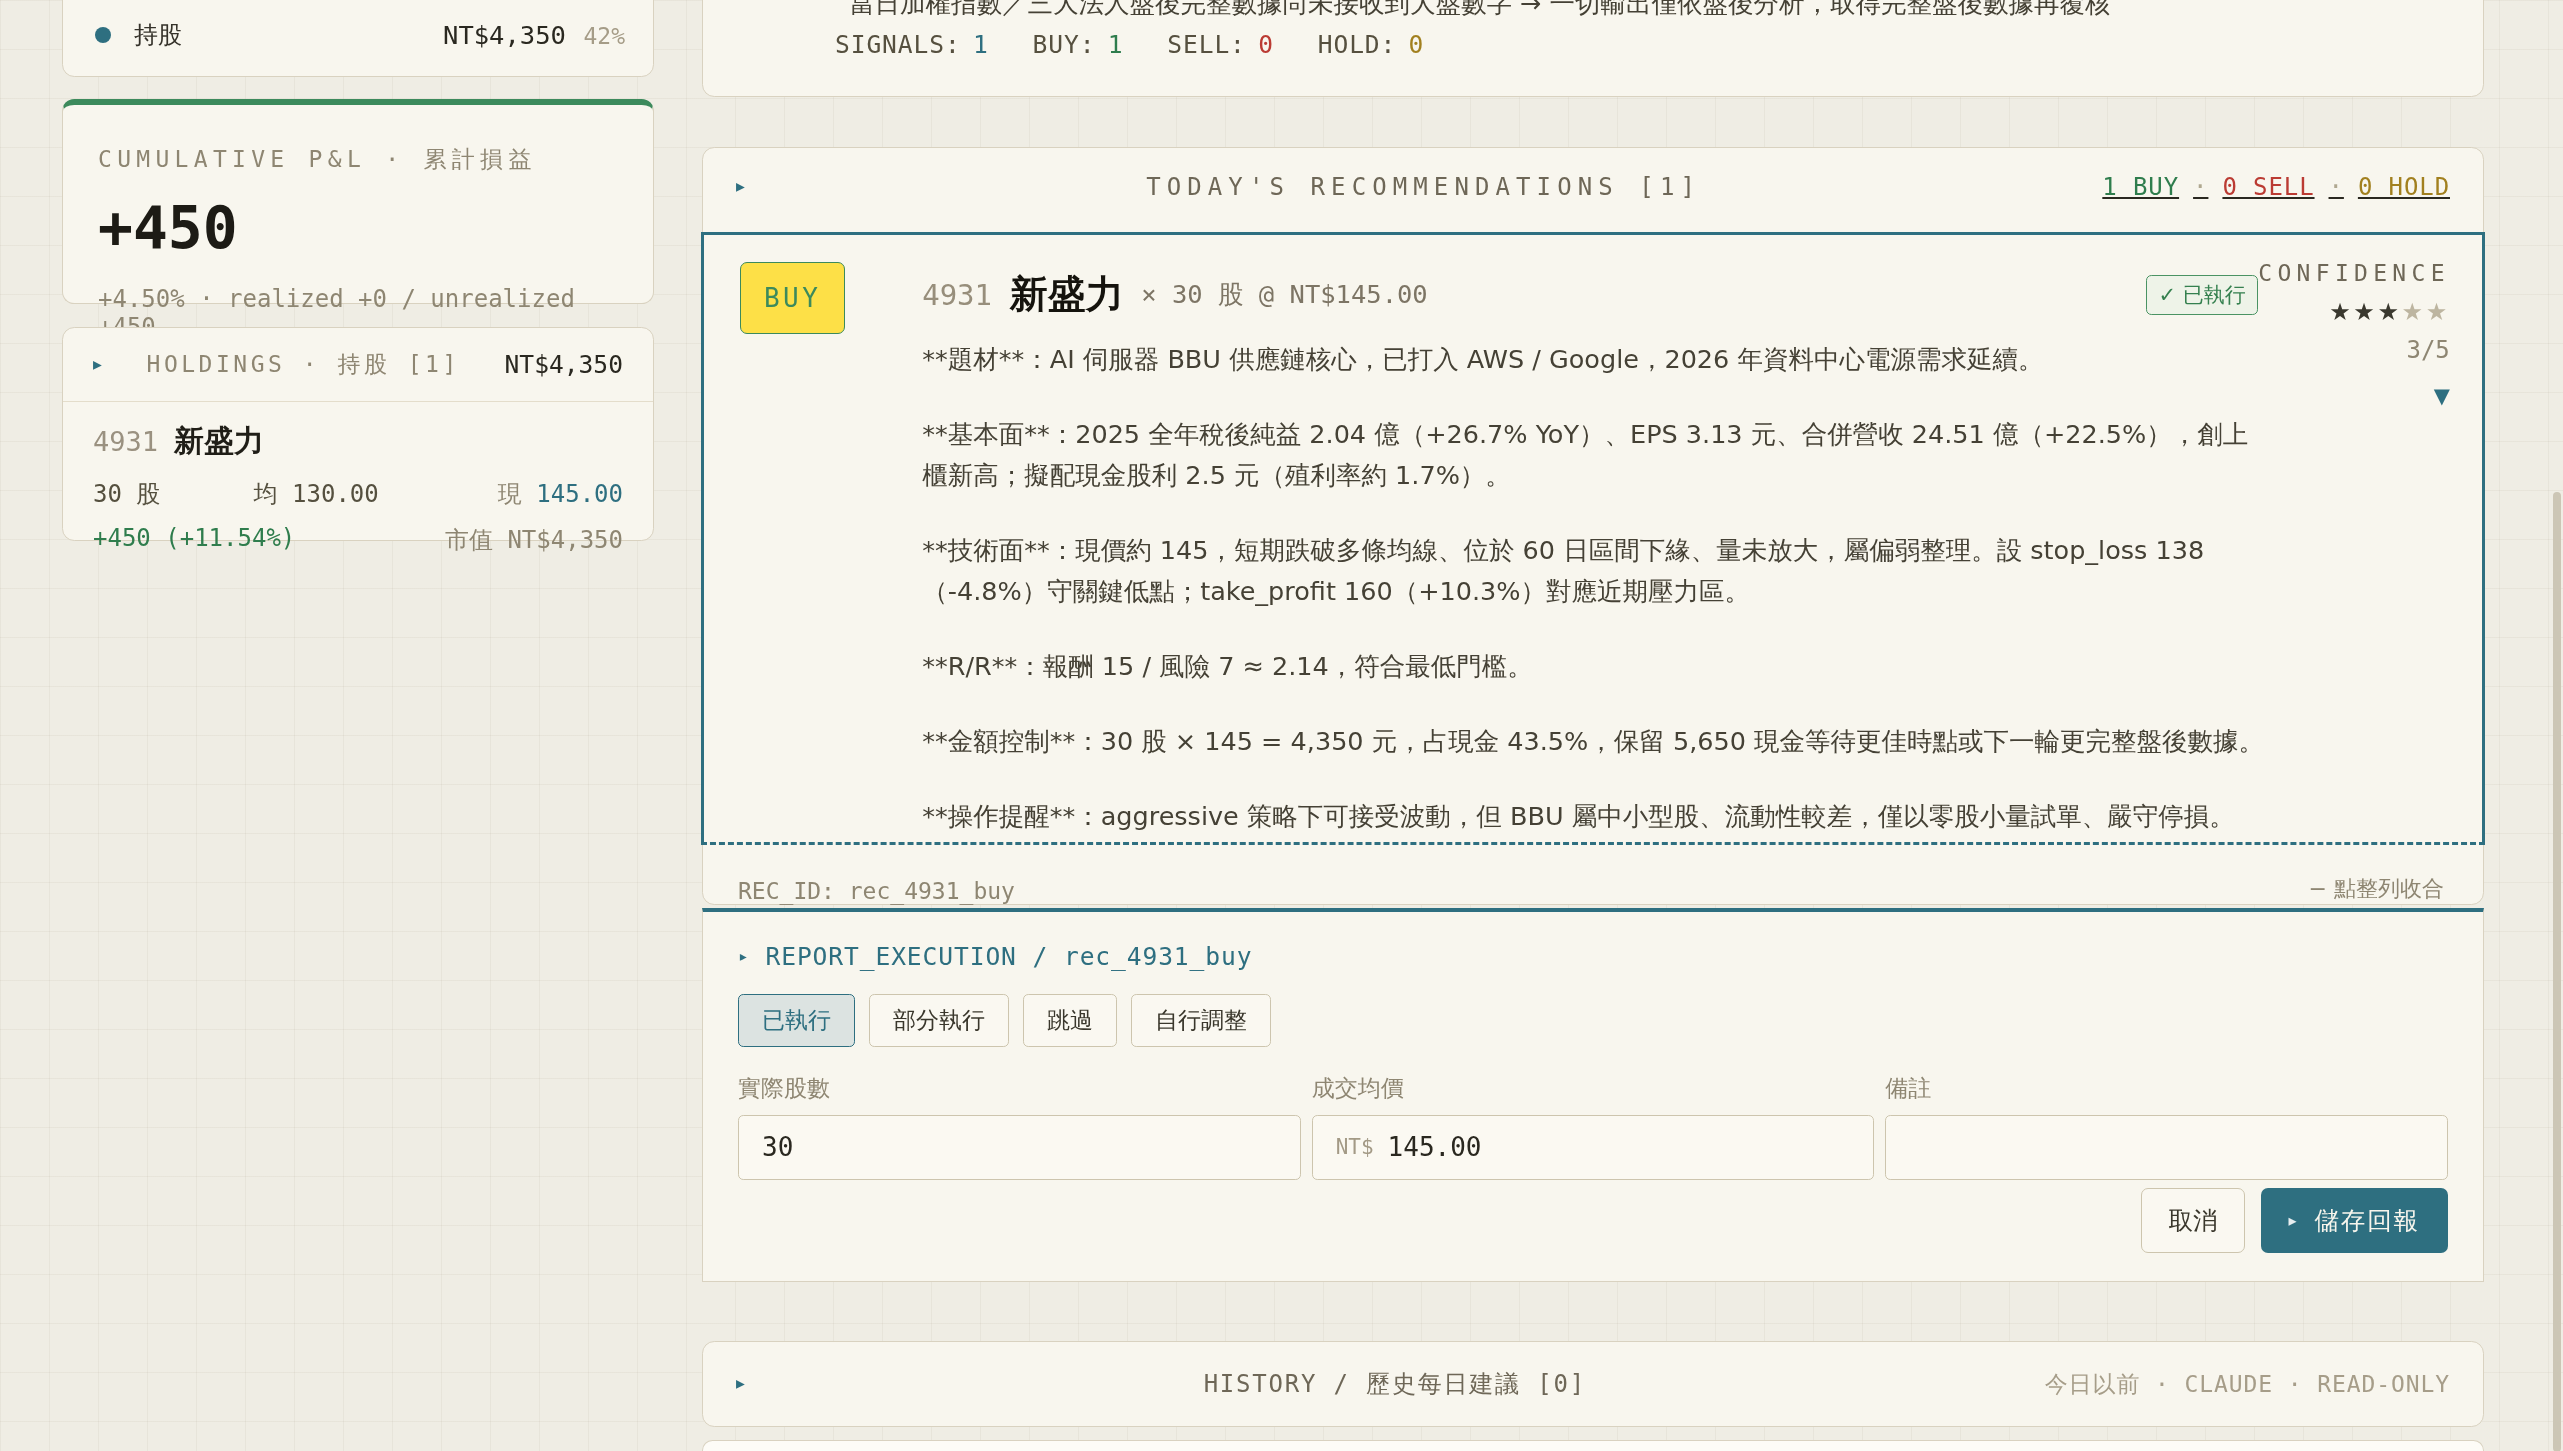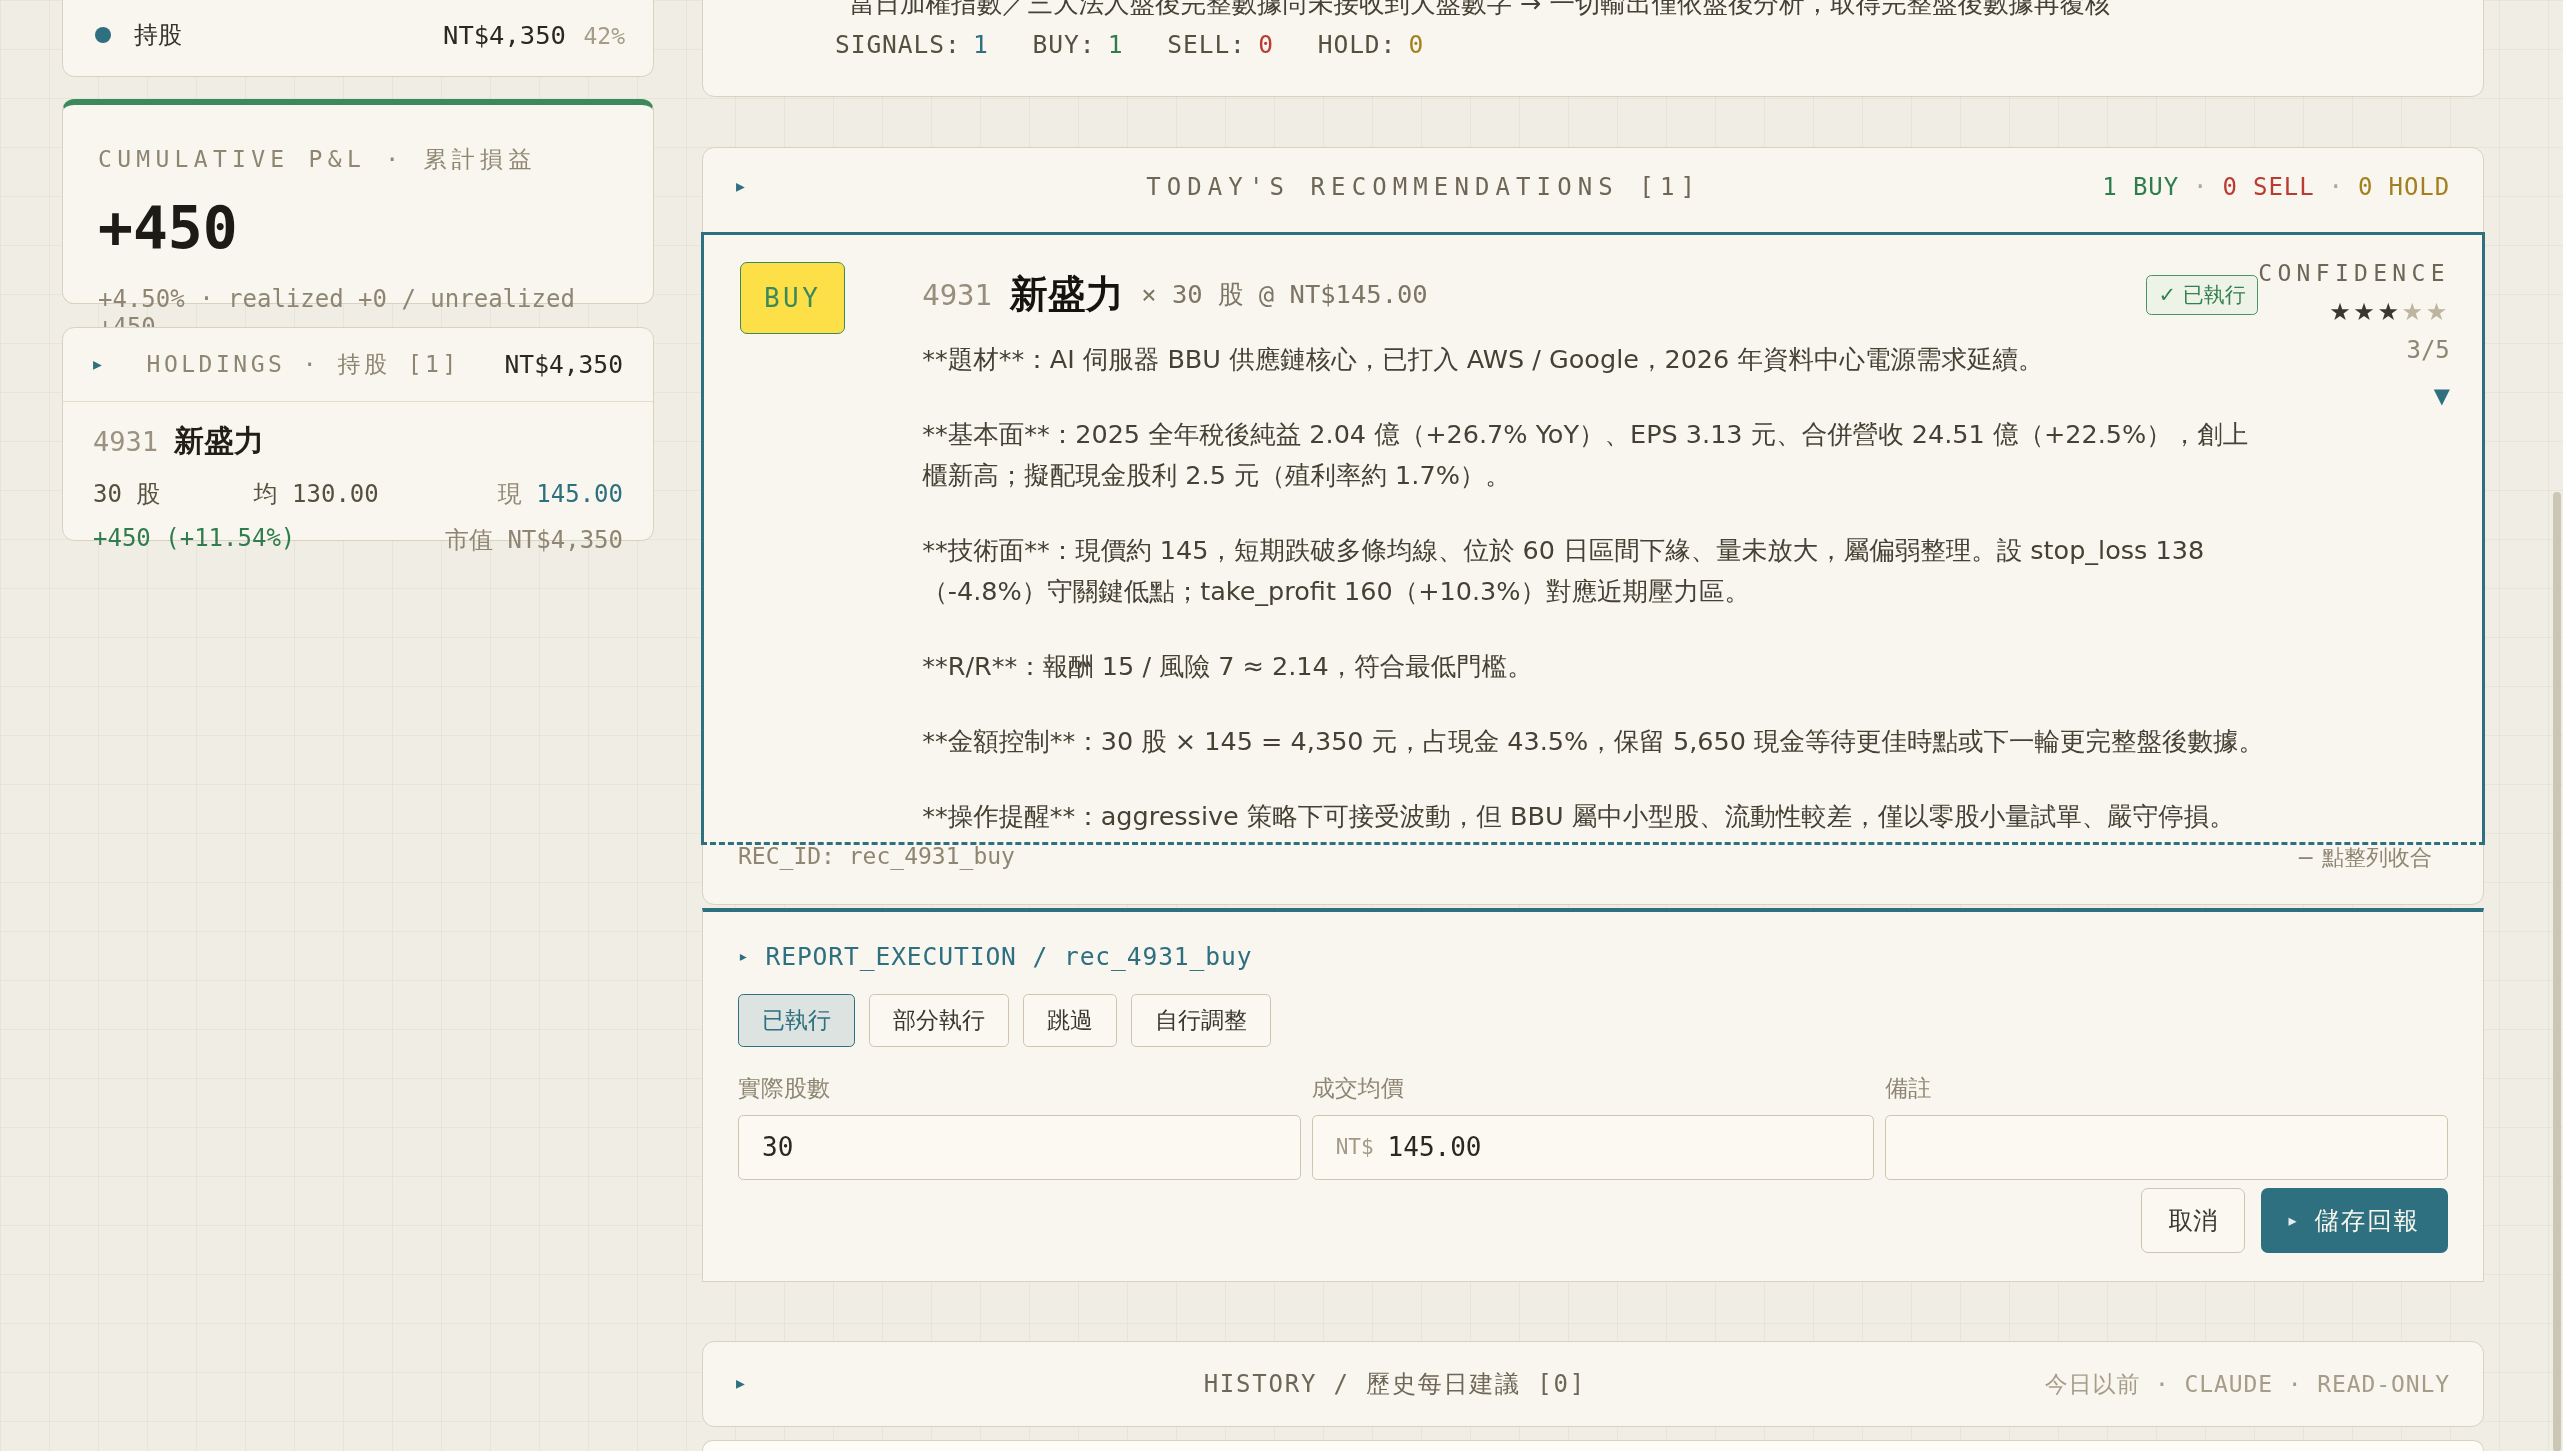--- a/index.html
+++ b/index.html
@@ -61,21 +61,21 @@
   .signals { position:absolute; left:132px; top:162px; font-size:24.6px;
     display:flex; gap:12.3px; letter-spacing:0.9px; }
   .sig-label { color:#56503f; }
   .sig-gap { width:19.3px; }
   .v-teal { color:#2e6f80; } .v-green { color:#2f7d4d; }
   .v-red { color:#bb3b33; } .v-olive { color:#a2801f; }
 
   #recs-section { left:702px; top:147px; width:1782px; height:758px; }
   .recs-header { height:77px; display:flex; align-items:center; padding:0 33px; }
   .recs-title { flex:1; text-align:center; font-size:24px; letter-spacing:6.1px; color:#6e6757; }
-  .recs-counts { font-size:24px; letter-spacing:0.9px; display:flex; gap:14px; }
+  .recs-counts { font-size:24px; letter-spacing:0.9px; display:flex; gap:14px;text-decoration:underline; }
   .recs-sep { color:#b0a890; }
 
   .rec-card { position:absolute; left:-1.8px; right:-1.8px; top:84px; height:613px;
     border:3.5px solid #2e6f80; border-bottom-style:dashed; background:#f8f6ee; }
   .buy-badge { position:absolute; left:36px; top:27px; width:105px; height:72px;
     border:1.8px solid #3c8a5c; border-radius:7px; background:#fde047;
     display:flex; align-items:center; justify-content:center;
     font-size:26px; letter-spacing:3.5px; color:#3c8a5c; }
   .stock-line { position:absolute; left:218px; top:33px; height:53px;
     display:flex; align-items:center; gap:17.6px; white-space:nowrap; }
@@ -88,22 +88,22 @@
     font-size:21px; color:#35804f; }
   .conf-block { position:absolute; right:32px; top:24.6px; text-align:right; }
   .conf-label { font-size:23px; letter-spacing:5.3px; color:#6e6757; }
   .conf-stars { margin-top:12.3px; font-size:24px; letter-spacing:2.6px; }
   .star-filled { color:#3a382e; } .star-empty { color:#bdb5a0; }
   .conf-score { margin-top:10.5px; font-size:24px; color:#8e8672; }
   .conf-collapse { margin-top:19.3px; font-size:21px; color:#2e6f80; cursor:pointer; }
   .rec-paras { position:absolute; left:218px; top:104px; width:1343px; }
   .rec-paras p { font-size:25.5px; line-height:41px; color:#454135; margin-bottom:34px; }
 
-  .recs-footer { position:absolute; left:0; right:16px; bottom:0; height:61px;
-    display:flex; align-items:flex-start; justify-content:space-between;
+  .recs-footer { position:absolute; left:0; right:4px; bottom:0; height:61px;
+    display:flex; align-items:flex-end; justify-content:space-between;
     padding:0 35px; }
   .rec-id { font-size:23px; color:#8e8672; }
   .collapse-hint { font-size:22px; color:#8e8672; }
 
   #report-panel { left:702px; top:908px; width:1782px; height:374px;
     background:#f8f6ee; border:1.8px solid #d9d2c0; border-top:4.4px solid #2e6f80;
     position:absolute; }
   .report-title { padding:30px 35px 0 35px; font-size:24.6px; color:#2e6f80;
     letter-spacing:0.9px; display:flex; align-items:center; gap:16px; }
   .toggle-row { margin:23px 35px 0 35px; display:flex; gap:14px; }

